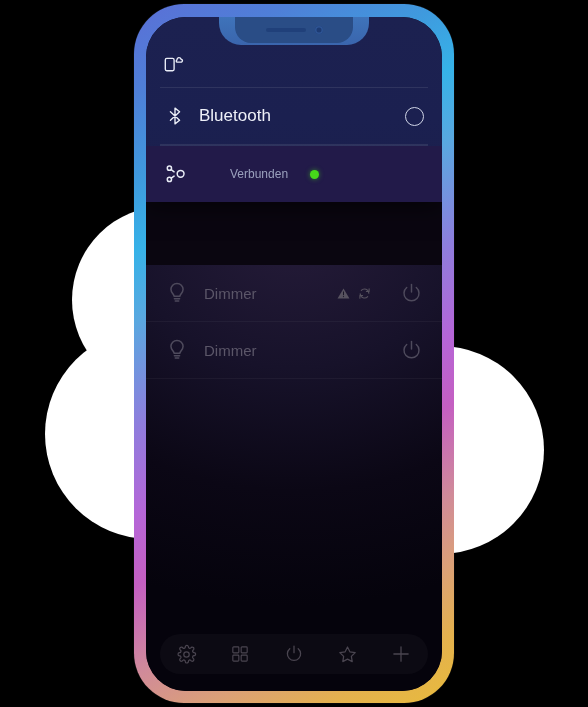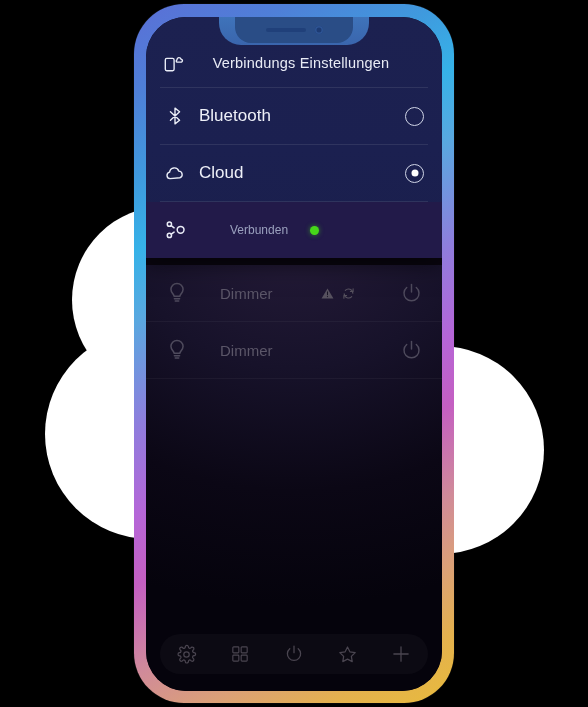--- a/index.html
+++ b/index.html
@@ -111,21 +111,21 @@
     width: 7px; height: 7px; border-radius: 50%; background: #ffffff;
   }
 
   
   .device-area {
     position: absolute; left: 0; top: 248px; width: 100%; bottom: 0;
     background:
       radial-gradient(150% 90% at 50% -10%, #261c3a 0%, #17122a 38%, #0b0715 70%, #05030c 100%);
   }
   .device-row {
-    height: 57px; display: flex; align-items: center; padding: 16px 18px; gap: 30px;
+    height: 57px; display: flex; align-items: center; padding: 16px 18px; gap: 14px;
     border-bottom: 1px solid rgba(255,255,255,0.045);
     position: relative;
   }
   .device-name { color: #5b5668; font-size: 15px; flex: 1; }
   .device-flags { display: flex; align-items: center; gap: 8px; margin-right: 10px; }
   .device-power { margin-left: 4px; }
 
   
   .bottom-nav {
     position: absolute; left: 14px; right: 14px; bottom: 17px;
@@ -209,40 +209,32 @@
 
       </div>
 
       <div class="top-panel">
 
         <div class="panel-header">
           <svg width="22" height="22" viewBox="0 0 24 24">
             <rect class="ic" x="3.6" y="7" width="9.6" height="13.4" rx="1.6"></rect>
             <path class="ic" d="M16.4 8.6a2.1 2.1 0 0 1 2.1-2.4 2.4 2.4 0 0 1 2.3 1.7 1.6 1.6 0 0 1-.2 3.2h-4a1.3 1.3 0 0 1-.2-2.5z"></path>
           </svg>
-          <span class="panel-title">Verbindungs Einstellungen</span>
         </div>
         <div class="divider"></div>
 
         <div class="conn-row">
           <svg width="22" height="22" viewBox="0 0 24 24">
             <path class="ic" d="M7 7.4 17 16.6 12 20.6V3.4l5 4-10 9.2"></path>
           </svg>
           <span class="conn-label">Bluetooth</span>
           <div class="radio"></div>
         </div>
         <div class="divider"></div>
 
-        <div class="conn-row">
-          <svg width="22" height="22" viewBox="0 0 24 24">
-            <path class="ic" d="M6.6 18.2a3.6 3.6 0 0 1-.5-7.1 5.2 5.2 0 0 1 10.1-1.1 3.7 3.7 0 0 1 1.1 7.2z"></path>
-          </svg>
-          <span class="conn-label">Cloud</span>
-          <div class="radio on"></div>
-        </div>
         <div class="divider"></div>
 
         <div class="conn-row active">
           <svg width="24" height="24" viewBox="0 0 24 24">
             <circle class="ic" cx="5.4" cy="6.2" r="2.1"></circle>
             <circle class="ic" cx="5.4" cy="17.4" r="2.1"></circle>
             <circle class="ic" cx="16.6" cy="11.8" r="3.4"></circle>
             <path class="ic" d="M7.2 7.6l2.9 2.2M7.2 16.1l2.9-2"></path>
           </svg>
           <span class="conn-status">Verbunden</span>

